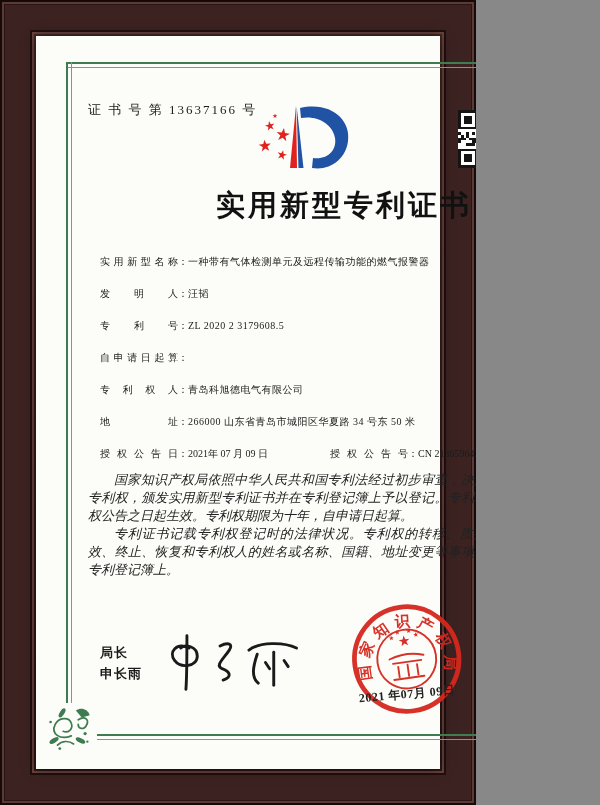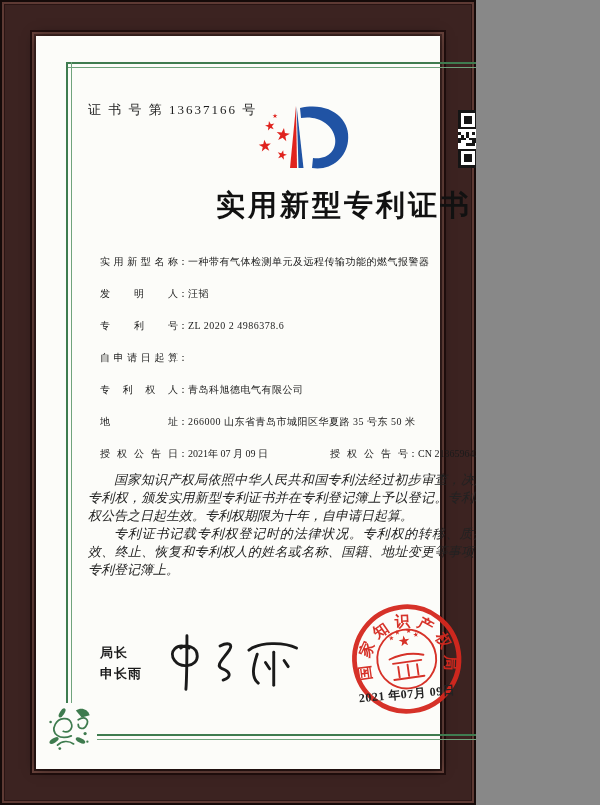--- a/index.html
+++ b/index.html
@@ -270,35 +270,35 @@
         <span class="fvalue">一种带有气体检测单元及远程传输功能的燃气报警器</span>
     </div>
     <div class="frow">
       <span class="flabel">发明人</span>
         <span class="fsep">：</span>
         <span class="fvalue">汪韬</span>
     </div>
     <div class="frow">
       <span class="flabel">专利号</span>
         <span class="fsep">：</span>
-        <span class="fvalue">ZL 2020 2 4986378.6</span>
+        <span class="fvalue">ZL 2020 2 3179608.5</span>
     </div>
     <div class="frow">
       <span class="flabel">自申请日起算</span>
         <span class="fsep">：</span>
     </div>
     <div class="frow">
       <span class="flabel">专利权人</span>
         <span class="fsep">：</span>
         <span class="fvalue">青岛科旭德电气有限公司</span>
     </div>
     <div class="frow">
       <span class="flabel">地址</span>
         <span class="fsep">：</span>
-        <span class="fvalue">266000 山东省青岛市城阳区华夏路 35 号东 50 米</span>
+        <span class="fvalue">266000 山东省青岛市城阳区华夏路 34 号东 50 米</span>
     </div>
     <div class="grantrow">
       <span class="gcell1">
         <span class="flabel">授权公告日</span>
           <span class="fsep">：</span>
           <span>2021年 07 月 09 日</span>
       </span>
       <span class="gcell2">
         <span class="flabel">授权公告号</span>
           <span class="fsep">：</span>

